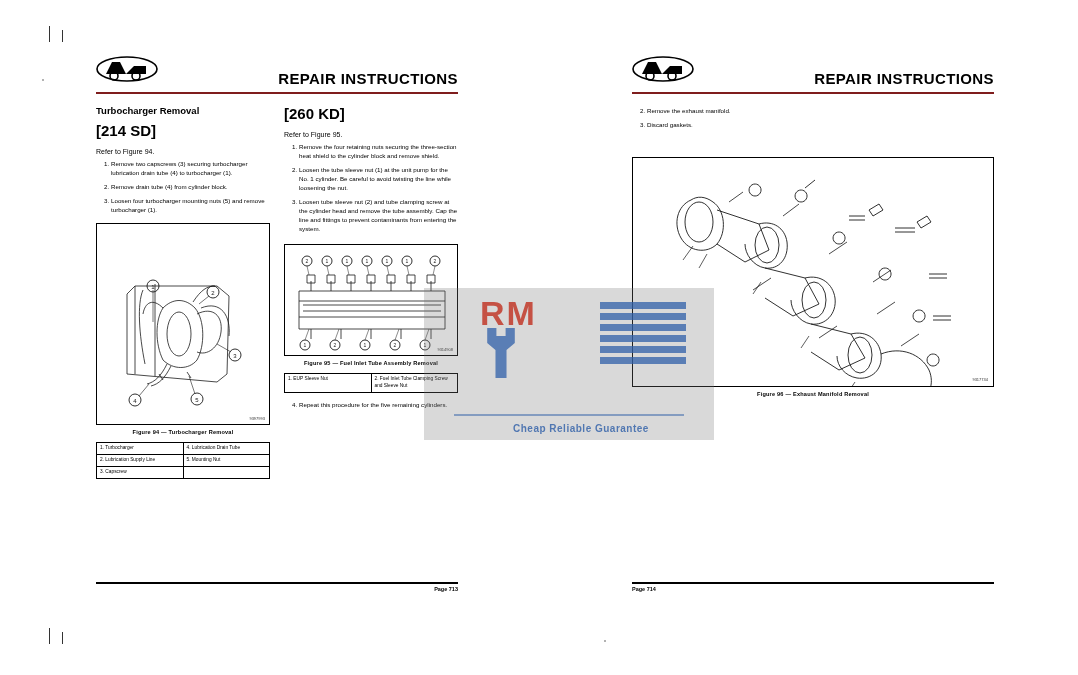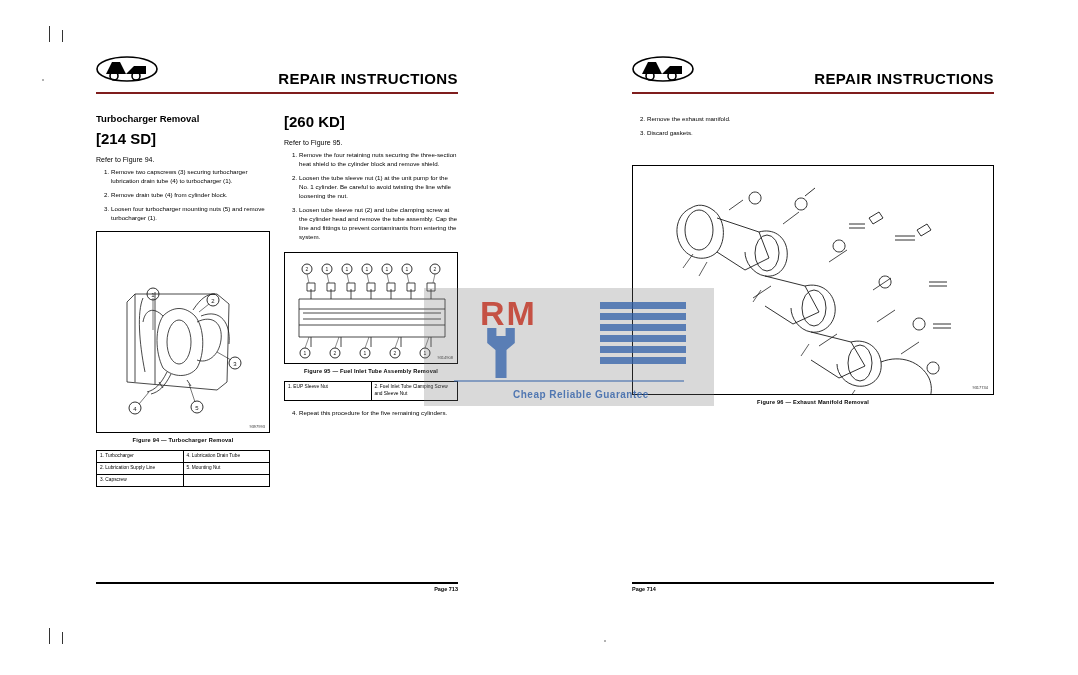--- a/index.html
+++ b/index.html
@@ -26,21 +26,21 @@
   .sheet.left{left:96px;width:362px;}
   .sheet.right{left:632px;width:362px;}
 
   .hdr{position:relative;height:34px;border-bottom:2px solid #7f1d1d;}
   .hdr .title{
     position:absolute;right:0;bottom:5px;
     font-size:15px;font-weight:bold;letter-spacing:.4px;
   }
   .logo{position:absolute;left:0;top:-4px;width:62px;height:30px;}
 
-  .cols{display:flex;gap:14px;margin-top:19px;}
+  .cols{display:flex;gap:14px;margin-top:11px;}
   .col{width:174px;}
 
   h2.sec{font-size:9.5px;font-weight:bold;margin:0 0 5px 0;line-height:1.25;}
   h3.code{font-size:15px;font-weight:bold;margin:0 0 9px 0;}
   p.ref{font-size:7px;margin:0 0 5px 0;}
 
   ol.steps{margin:0;padding-left:15px;font-size:6.2px;line-height:1.45;}
   ol.steps li{margin-bottom:5px;}
 
   
@@ -54,21 +54,21 @@
 
   .footer-left{position:absolute;left:96px;top:582px;width:362px;}
   .footer-right{position:absolute;left:632px;top:582px;width:362px;}
   .footer-left .rule,.footer-right .rule{border-top:2px solid #000;}
   .footer-left .pg,.footer-right .pg{font-size:5.5px;font-weight:bold;padding-top:2px;}
   .footer-left .pg{text-align:right;}
   .footer-right .pg{text-align:left;}
 
   
   .watermark{
-    position:absolute;left:424px;top:288px;width:290px;height:118px;
+    position:absolute;left:424px;top:288px;width:290px;height:152px;
     background:rgba(120,120,120,.28);
     pointer-events:none;
   }
   .wm-inner{position:relative;width:100%;height:100%;}
   .wm-rm{position:absolute;left:56px;top:6px;font-size:34px;font-weight:bold;color:#c23a2b;opacity:.85;letter-spacing:2px;}
   .wm-bars{position:absolute;right:28px;top:14px;width:86px;height:62px;}
   .wm-bars div{height:7px;background:#2f5fa8;opacity:.75;margin-bottom:4px;}
   .wm-wrench{position:absolute;left:54px;top:40px;width:46px;height:50px;background:#2f5fa8;opacity:.75;
      clip-path:polygon(20% 0,40% 0,40% 16%,60% 16%,60% 0,80% 0,80% 30%,62% 44%,62% 100%,38% 100%,38% 44%,20% 30%);}
   .wm-tag{position:absolute;left:42px;bottom:6px;font-size:10px;font-weight:bold;color:#2f5fa8;opacity:.8;letter-spacing:.5px;margin-left:47px;}

